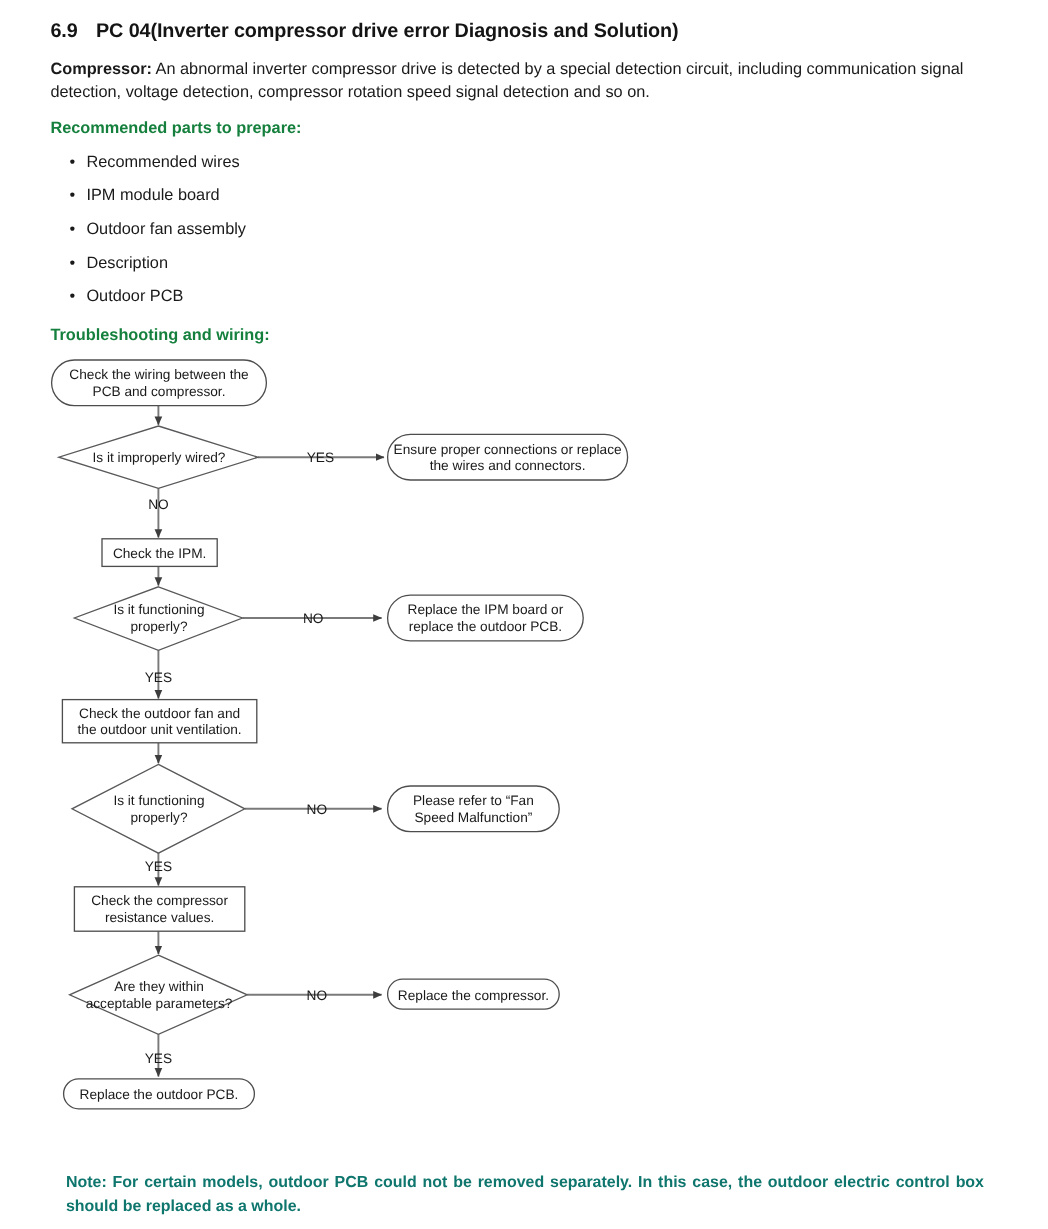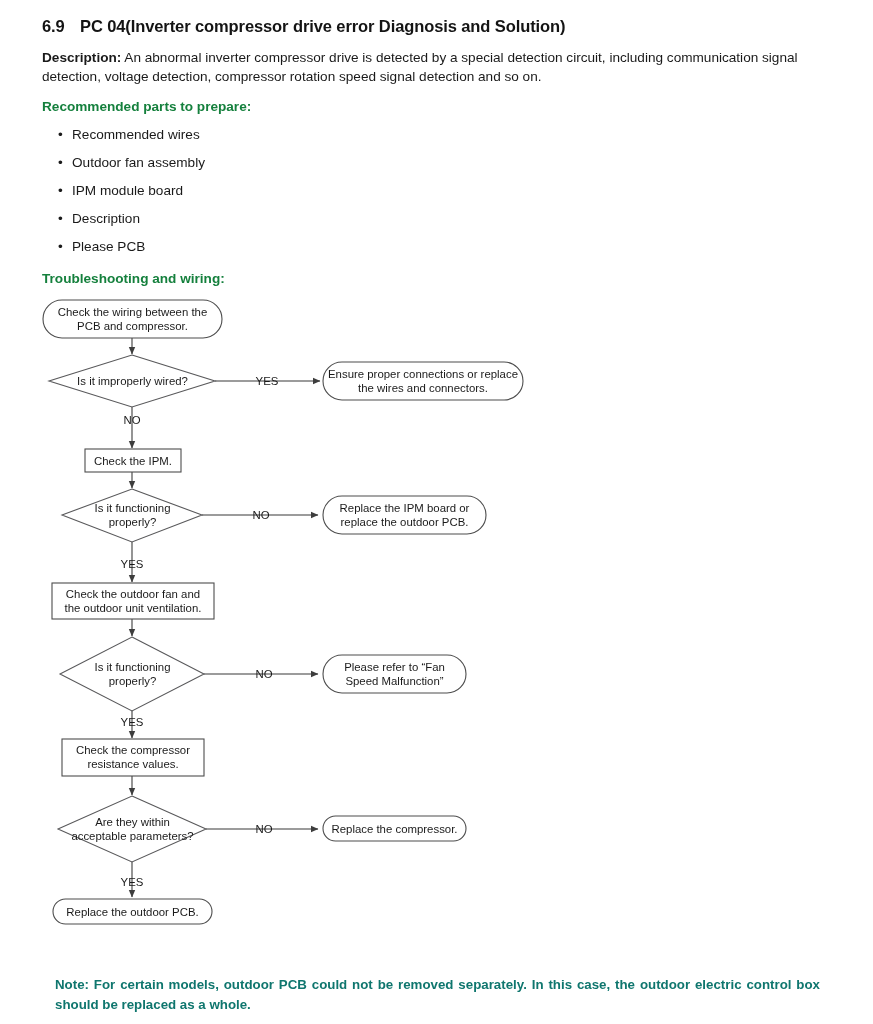--- a/index.html
+++ b/index.html
@@ -121,31 +121,31 @@
 </head>
 <body>
 
 <div class="page">
 
   <h1 class="section-title">
     <span class="num">6.9</span><span>PC 04(Inverter compressor drive error Diagnosis and Solution)</span>
   </h1>
 
   <p class="description">
-    <span class="lead">Description:</span><span> An abnormal inverter compressor drive is detected by a special detection circuit, including communication signal detection, voltage detection, compressor rotation speed signal detection and so on.</span>
+    <span class="lead">Compressor:</span><span> An abnormal inverter compressor drive is detected by a special detection circuit, including communication signal detection, voltage detection, compressor rotation speed signal detection and so on.</span>
   </p>
 
   <div class="subhead">Recommended parts to prepare:</div>
 
   <ul class="parts">
     <li>Recommended wires</li>
+    <li>IPM module board</li>
     <li>Outdoor fan assembly</li>
-    <li>IPM module board</li>
     <li>Description</li>
-    <li>Please PCB</li>
+    <li>Outdoor PCB</li>
   </ul>
 
   <div class="subhead tsr">Troubleshooting and wiring:</div>
 
   <div class="flow-wrap">
     <svg class="flow" width="789" height="640" viewBox="0 0 789 640" xmlns="http://www.w3.org/2000/svg">
       <defs>
         <marker id="arrowhead" markerWidth="8" markerHeight="8" refX="7" refY="4" orient="auto" markerUnits="userSpaceOnUse">
           <path d="M0,0.8 L7.4,4 L0,7.2 z" fill="#3d3d3d"></path>
         </marker>

